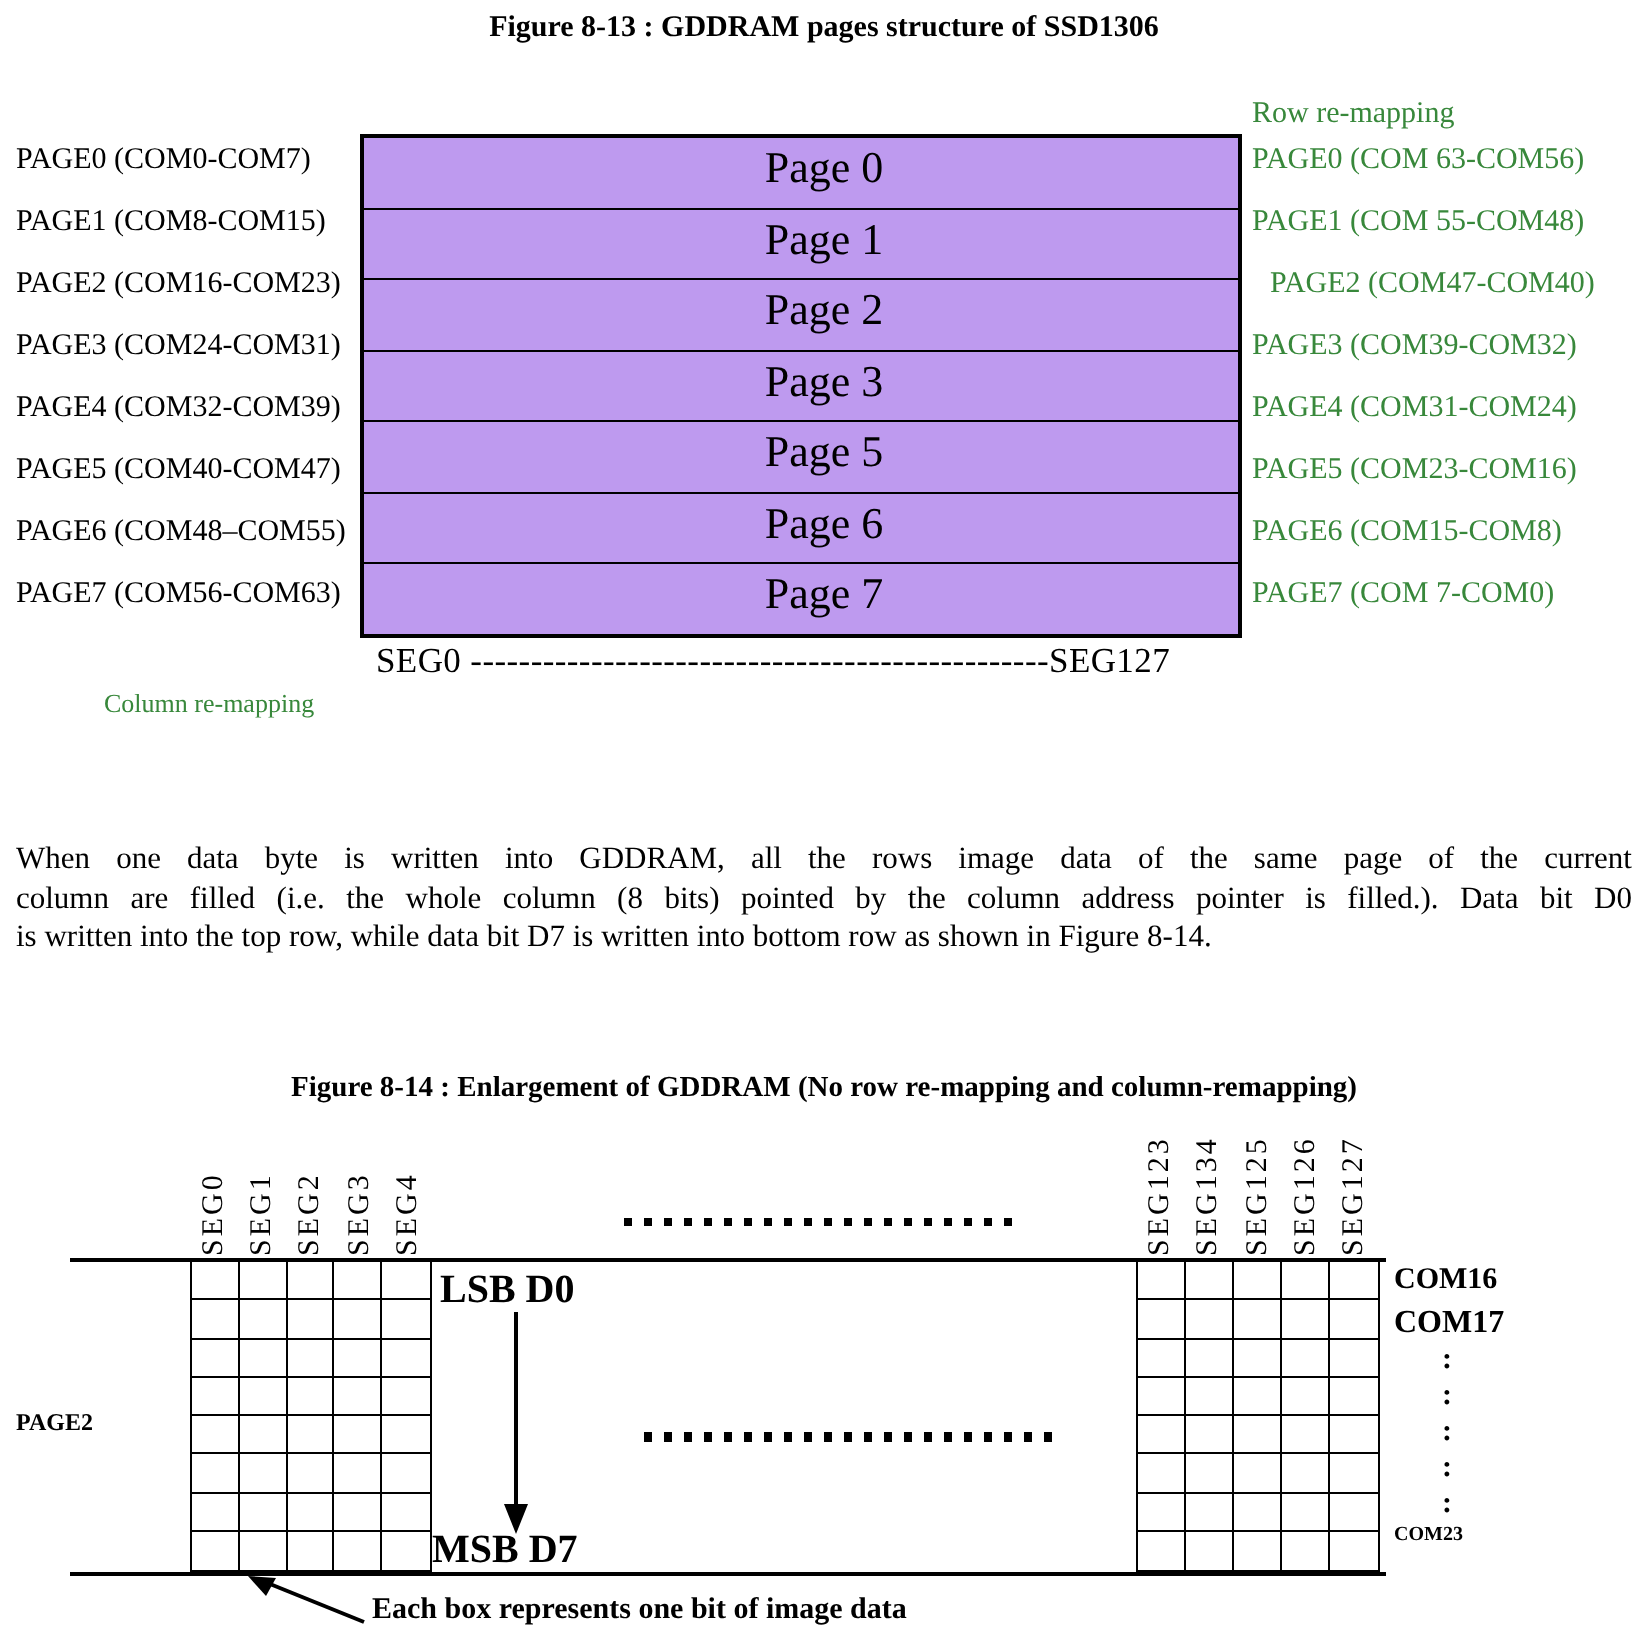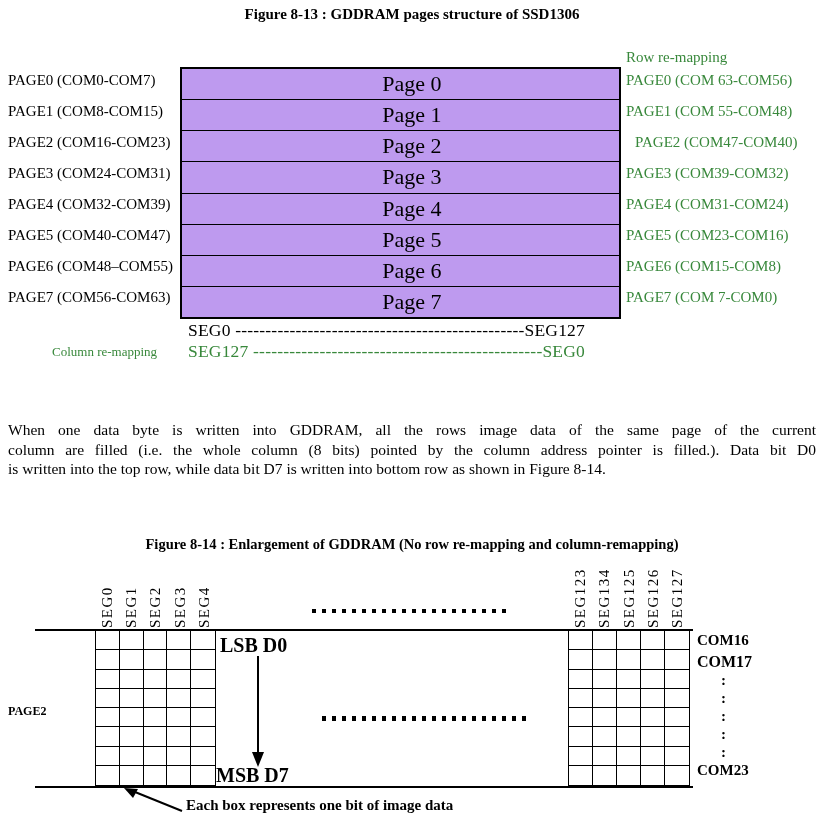--- a/index.html
+++ b/index.html
@@ -53,39 +53,37 @@
   <div class="lbl" style="left:8px;top:196px">PAGE4 (COM32-COM39)</div>
   <div class="lbl" style="left:8px;top:227px">PAGE5 (COM40-COM47)</div>
   <div class="lbl" style="left:8px;top:258px">PAGE6 (COM48–COM55)</div>
   <div class="lbl" style="left:8px;top:289px">PAGE7 (COM56-COM63)</div>
 
   <div class="pagebox">
     <div class="pagerow">Page 0</div>
     <div class="pagerow">Page 1</div>
     <div class="pagerow">Page 2</div>
     <div class="pagerow">Page 3</div>
-    <div class="pagerow">Page 4</div>
     <div class="pagerow">Page 5</div>
     <div class="pagerow">Page 6</div>
     <div class="pagerow">Page 7</div>
   </div>
 
   <div class="lbl green" style="left:626px;top:49px">Row re-mapping</div>
   <div class="lbl green" style="left:626px;top:72px">PAGE0 (COM 63-COM56)</div>
   <div class="lbl green" style="left:626px;top:103px">PAGE1 (COM 55-COM48)</div>
   <div class="lbl green" style="left:635px;top:134px">PAGE2 (COM47-COM40)</div>
   <div class="lbl green" style="left:626px;top:165px">PAGE3 (COM39-COM32)</div>
   <div class="lbl green" style="left:626px;top:196px">PAGE4 (COM31-COM24)</div>
   <div class="lbl green" style="left:626px;top:227px">PAGE5 (COM23-COM16)</div>
   <div class="lbl green" style="left:626px;top:258px">PAGE6 (COM15-COM8)</div>
   <div class="lbl green" style="left:626px;top:289px">PAGE7 (COM 7-COM0)</div>
 
   <div class="segline" style="left:188px;top:320px">SEG0 ------------------------------------------------SEG127</div>
   <div class="lbl green" style="left:52px;top:344px;font-size:13px">Column re-mapping</div>
-  <div class="segline green" style="left:188px;top:341px">SEG127 ------------------------------------------------SEG0</div>
 
   <div class="para">
     <div class="jline">When one data byte is written into GDDRAM, all the rows image data of the same page of the current</div>
     <div class="jline">column are filled (i.e. the whole column (8 bits) pointed by the column address pointer is filled.). Data bit D0</div>
     <div class="jline last">is written into the top row, while data bit D7 is written into bottom row as shown in Figure 8-14.</div>
   </div>
 
   <div class="fig-title" style="top:536px;font-size:14.5px">Figure 8-14 : Enlargement of GDDRAM (No row re-mapping and column-remapping)</div>
 
   <div class="seg-rot" style="left:71px;top:584px">SEG0</div>
@@ -201,21 +199,21 @@
     <polygon points="4,98 16,98 10,113" fill="#000"></polygon>
   </svg>
 
   <div class="b14" style="left:697px;top:632px;font-size:15px">COM16</div>
   <div class="b14" style="left:697px;top:653px;font-size:16px">COM17</div>
   <div class="colon" style="left:721px;top:672px">:</div>
   <div class="colon" style="left:721px;top:690px">:</div>
   <div class="colon" style="left:721px;top:708px">:</div>
   <div class="colon" style="left:721px;top:726px">:</div>
   <div class="colon" style="left:721px;top:744px">:</div>
-  <div class="b14" style="left:697px;top:762px;font-size:15px">COM23</div>
+  <div class="b14" style="left:697px;top:762px;font-size:10px">COM23</div>
 
   <svg class="abs" style="left:118px;top:785px" width="70" height="30">
     <line x1="17" y1="7" x2="64" y2="26" stroke="#000" stroke-width="2"></line>
     <polygon points="6,3 20,4 15,13" fill="#000"></polygon>
   </svg>
   <div class="b14" style="left:186px;top:797px;font-size:15px">Each box represents one bit of image data</div>
 
 </div>
 
 </body></html>

